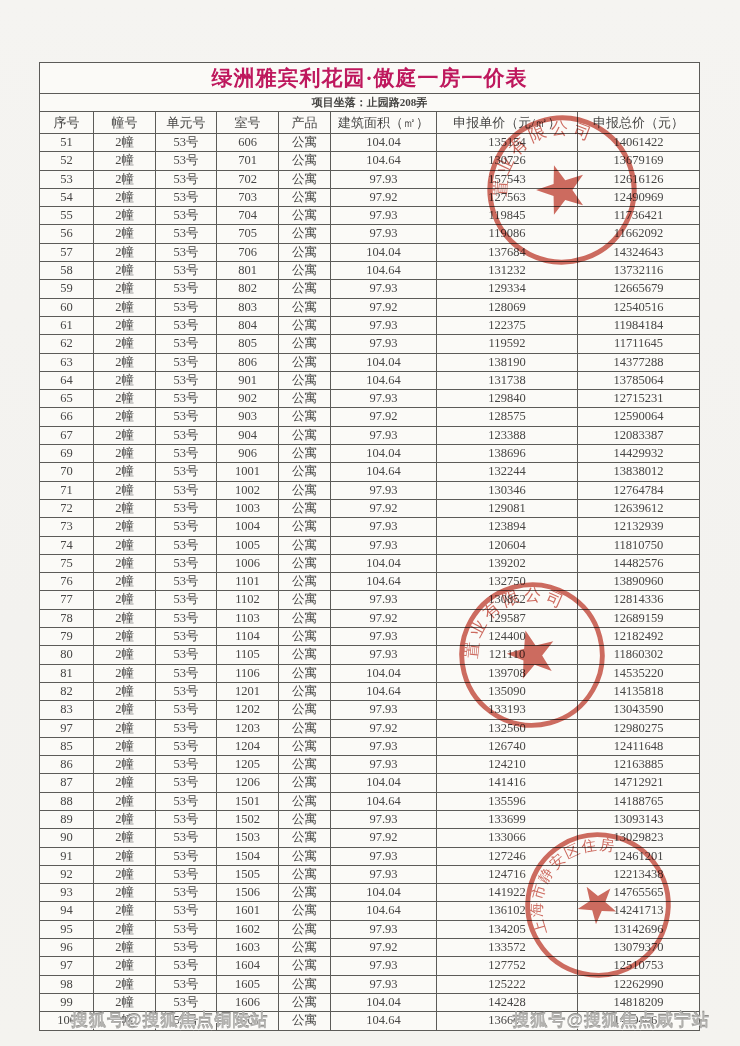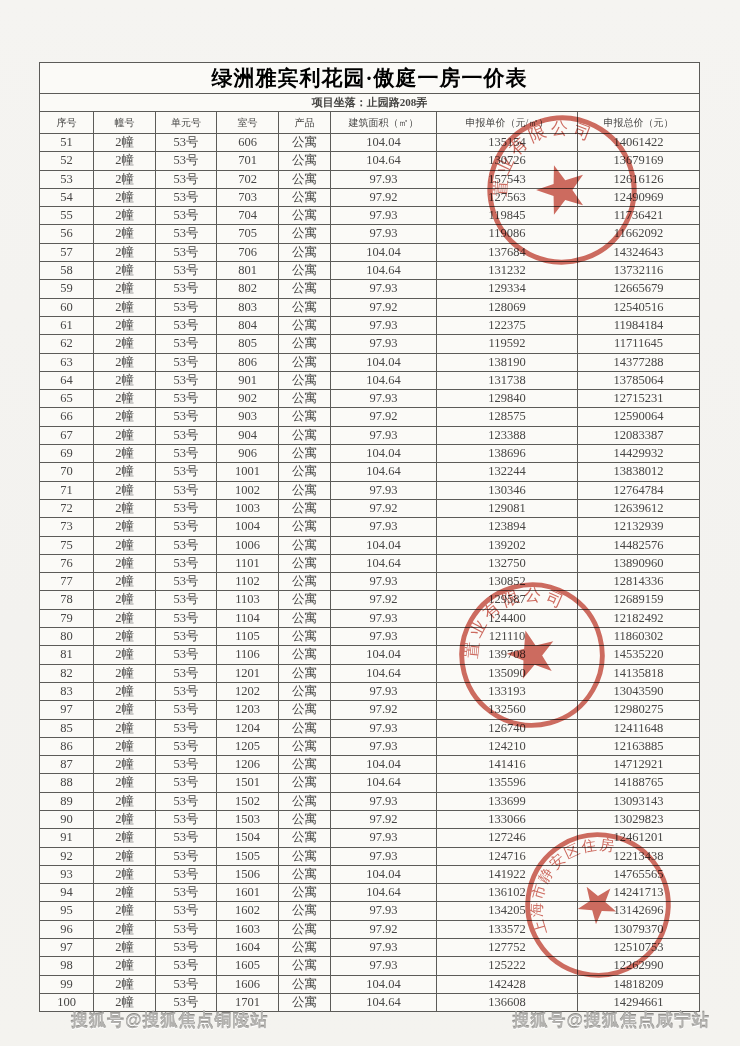--- a/index.html
+++ b/index.html
@@ -15,23 +15,23 @@
     position:absolute;left:39px;top:62px;width:660px;
     border-collapse:collapse;table-layout:fixed;
     background:#fbfaf7;color:#474645;
   }
   .price-table td,.price-table th{
     border:1px solid #5c5b58;
     padding:0;margin:0;
     text-align:center;vertical-align:middle;
     overflow:hidden;white-space:nowrap;
   }
-  .title-cell{height:30px;font-size:21px;font-weight:bold;letter-spacing:1px;color:#000000;}
+  .title-cell{height:30px;font-size:21px;font-weight:bold;letter-spacing:1px;color:#be185d;}
   .subtitle-cell{height:17px;font-size:11px;font-weight:bold;color:#454442;}
-  .price-table th.col-head{height:21px;font-size:10px;font-weight:normal;color:#474645;}
+  .price-table th.col-head{height:21px;font-size:13px;font-weight:normal;color:#474645;}
   .price-table tbody td{height:17.3px;font-size:12.5px;line-height:17.3px;}
   .stamp{position:absolute;opacity:0.74;mix-blend-mode:multiply;pointer-events:none;}
   .stamp-a{left:482px;top:110px;transform:rotate(-18deg);}
   .stamp-b{left:454px;top:577px;transform:rotate(-15deg);}
   .stamp-c{left:520px;top:827px;transform:rotate(-32deg);}
   .watermark{
     position:absolute;bottom:14px;
     font-family:"Liberation Sans","DejaVu Sans",sans-serif;
     font-size:17px;font-weight:bold;letter-spacing:1px;
     color:#b2b1ae;
@@ -290,20 +290,30 @@
           <td>73</td>
           <td>2幢</td>
           <td>53号</td>
           <td>1004</td>
           <td>公寓</td>
           <td>97.93</td>
           <td>123894</td>
           <td>12132939</td>
         </tr>
         <tr>
+          <td>74</td>
+          <td>2幢</td>
+          <td>53号</td>
+          <td>1005</td>
+          <td>公寓</td>
+          <td>97.93</td>
+          <td>120604</td>
+          <td>11810750</td>
+        </tr>
+        <tr>
           <td>75</td>
           <td>2幢</td>
           <td>53号</td>
           <td>1006</td>
           <td>公寓</td>
           <td>104.04</td>
           <td>139202</td>
           <td>14482576</td>
         </tr>
         <tr>

